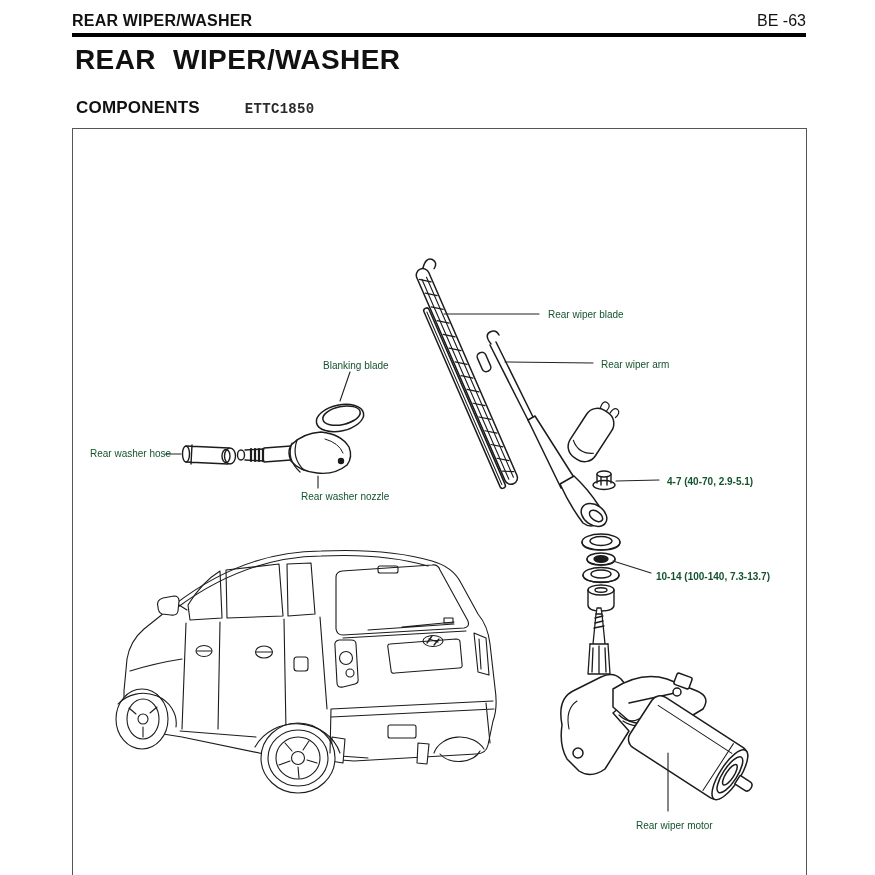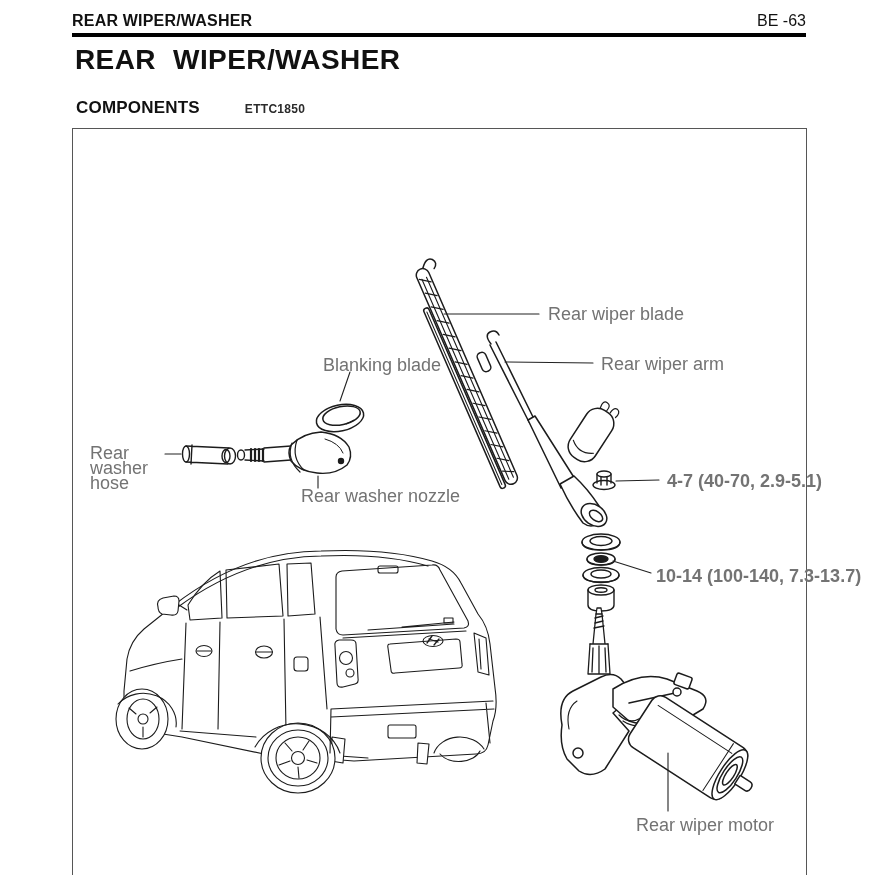--- a/index.html
+++ b/index.html
@@ -11,26 +11,26 @@
   
   .running-head{position:absolute;left:72px;top:12px;width:734px;display:flex;
     justify-content:space-between;align-items:baseline;}
   .running-title{font-size:16px;font-weight:bold;letter-spacing:.2px;}
   .page-number{font-size:16px;font-weight:normal;}
   .head-rule{position:absolute;left:72px;top:33px;width:734px;height:4px;background:#000;}
   .page-title{position:absolute;left:75px;top:44px;font-size:28px;font-weight:bold;
     letter-spacing:.4px;word-spacing:9px;}
   .section-row{position:absolute;left:76px;top:98px;display:flex;align-items:baseline;gap:28px;}
   .section-heading{font-size:17px;font-weight:bold;letter-spacing:.2px;}
-  .figure-code{font-size:12px;font-weight:bold;color:#2b2b2b;margin-left:17px;letter-spacing:.3px;}
+  .figure-code{font-size:14px;font-weight:bold;color:#2b2b2b;margin-left:17px;letter-spacing:.3px;font-family:Liberation Mono, monospace;}
   
   .figure-box{position:absolute;left:72px;top:128px;width:733px;height:762px;
     border:1.2px solid #565656;border-bottom:none;background:#fff;}
   .figure-box svg{position:absolute;left:0;top:0;}
-  .part-label{position:absolute;font-size:18px;color:#737373;white-space:nowrap;line-height:15px;}
+  .part-label{position:absolute;font-size:10px;color:#14532d;white-space:nowrap;line-height:15px;}
   .part-label.wrap{white-space:normal;width:82px;}
   .part-label.torque{font-weight:bold;text-align:center;}
 </style>
 </head>
 <body>
 
 <div class="page">
 
   <div class="running-head">
     <span class="running-title">REAR WIPER/WASHER</span>

